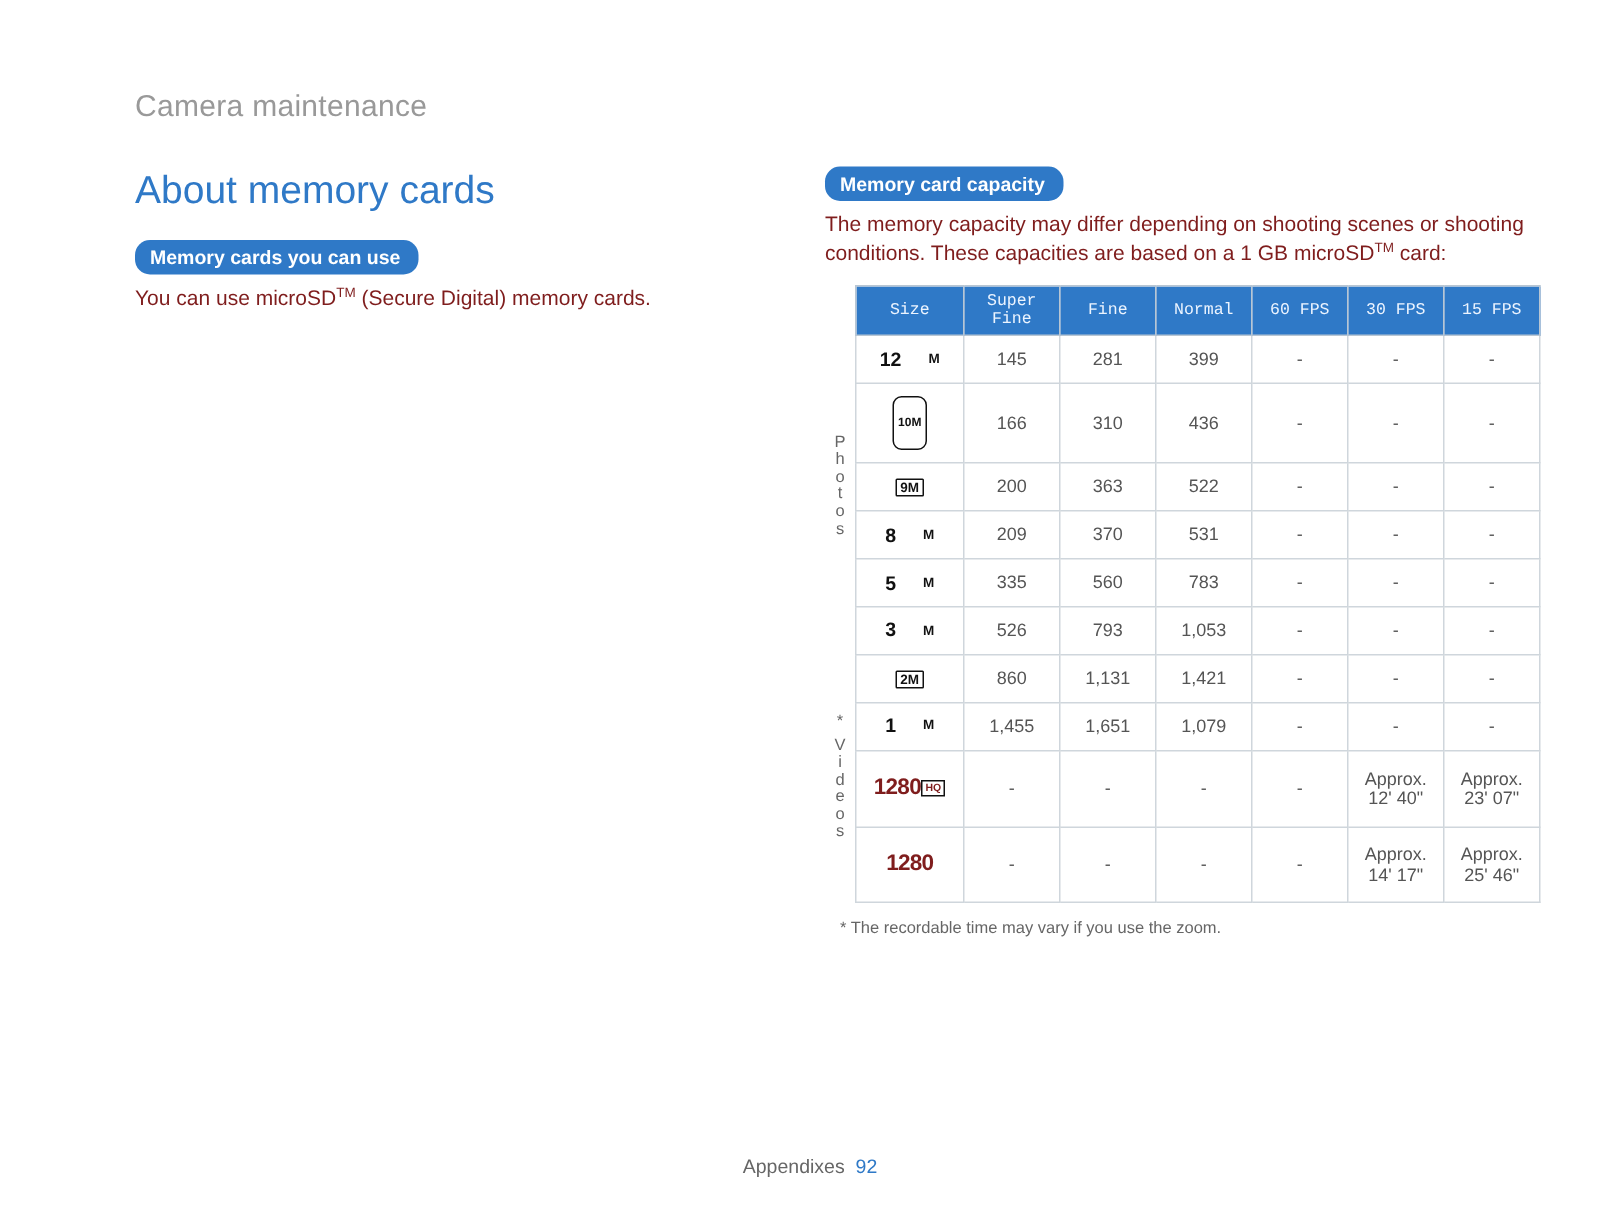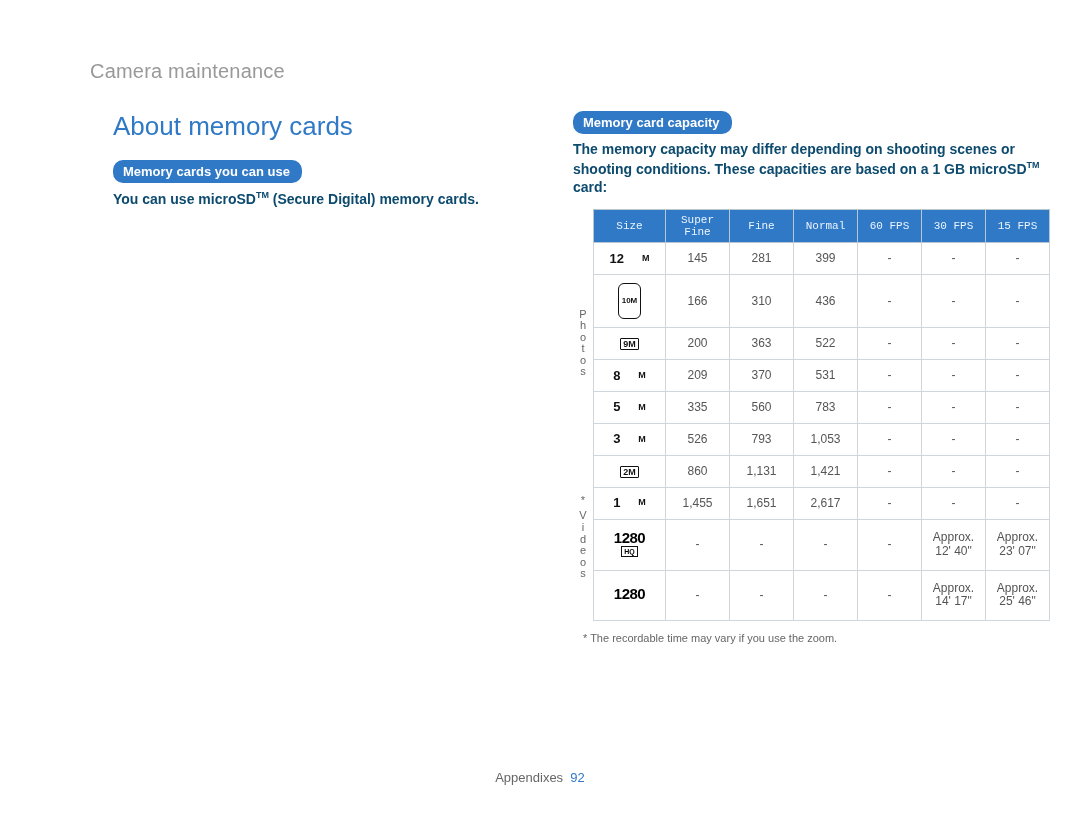--- a/index.html
+++ b/index.html
@@ -25,21 +25,20 @@
     letter-spacing: 0.2px;
     margin-bottom: 28px;
   }
   .columns {
     display: flex;
     gap: 40px;
   }
   .col-left {
     width: 420px;
     flex-shrink: 0;
-    margin-left: 23px;
   }
   .col-right {
     width: 500px;
     flex-shrink: 0;
   }
   .heading {
     font-size: 26px;
     color: #2f79c7;
     font-weight: 400;
     margin: 0 0 18px 0;
@@ -49,23 +48,22 @@
     background:#2f79c7;
     color:#fff;
     font-size:13px;
     font-weight:700;
     padding:4px 12px 4px 10px;
     border-radius:10px;
     margin-bottom:6px;
   }
   .body {
     font-size:14px;
-    color:#0c4a6e;
+    color:#7f1d1d;
     line-height:1.35;
-    font-weight:bold;
   }
   .sup { font-size:9px; vertical-align:super; }
   
   .cap-wrap {
     display:flex;
     margin-top:12px;
   }
   .side {
     width:20px;
     font-size:11px;
@@ -127,24 +125,24 @@
     padding:12px 3px;
     font-size:8px;
     line-height:10px;
   }
   .mp-badge .m { font-size:9px; }
   .res-badge {
     font-family:Arial Black, Arial, sans-serif;
     font-weight:900;
     font-size:15px;
     letter-spacing:-0.5px;
-    color:#000000;
+    color:#7f1d1d;
     display:inline-flex;
-    flex-direction:column;
-    align-items:center;
+    flex-direction:row;
+    align-items:flex-start;
     line-height:0.85;
   }
   .res-badge .hq {
     font-size:7px;
     letter-spacing:0;
     border:1px solid #111;
     padding:0 2px;
     margin-top:1px;
     line-height:9px;
   }
@@ -313,21 +311,21 @@
                 <td>-</td>
                 <td>-</td>
               </tr>
               <tr>
                 <td><span class="mp-badge">
                     <b style="font-size:13px;">1</b>
                     <span class="m">M</span>
                   </span></td>
                 <td>1,455</td>
                 <td>1,651</td>
-                <td>2,617</td>
+                <td>1,079</td>
                 <td>-</td>
                 <td>-</td>
                 <td>-</td>
               </tr>
               <tr class="video">
                 <td><span class="res-badge">
                     <span>1280</span>
                     <span class="hq">HQ</span>
                   </span></td>
                 <td>-</td>

